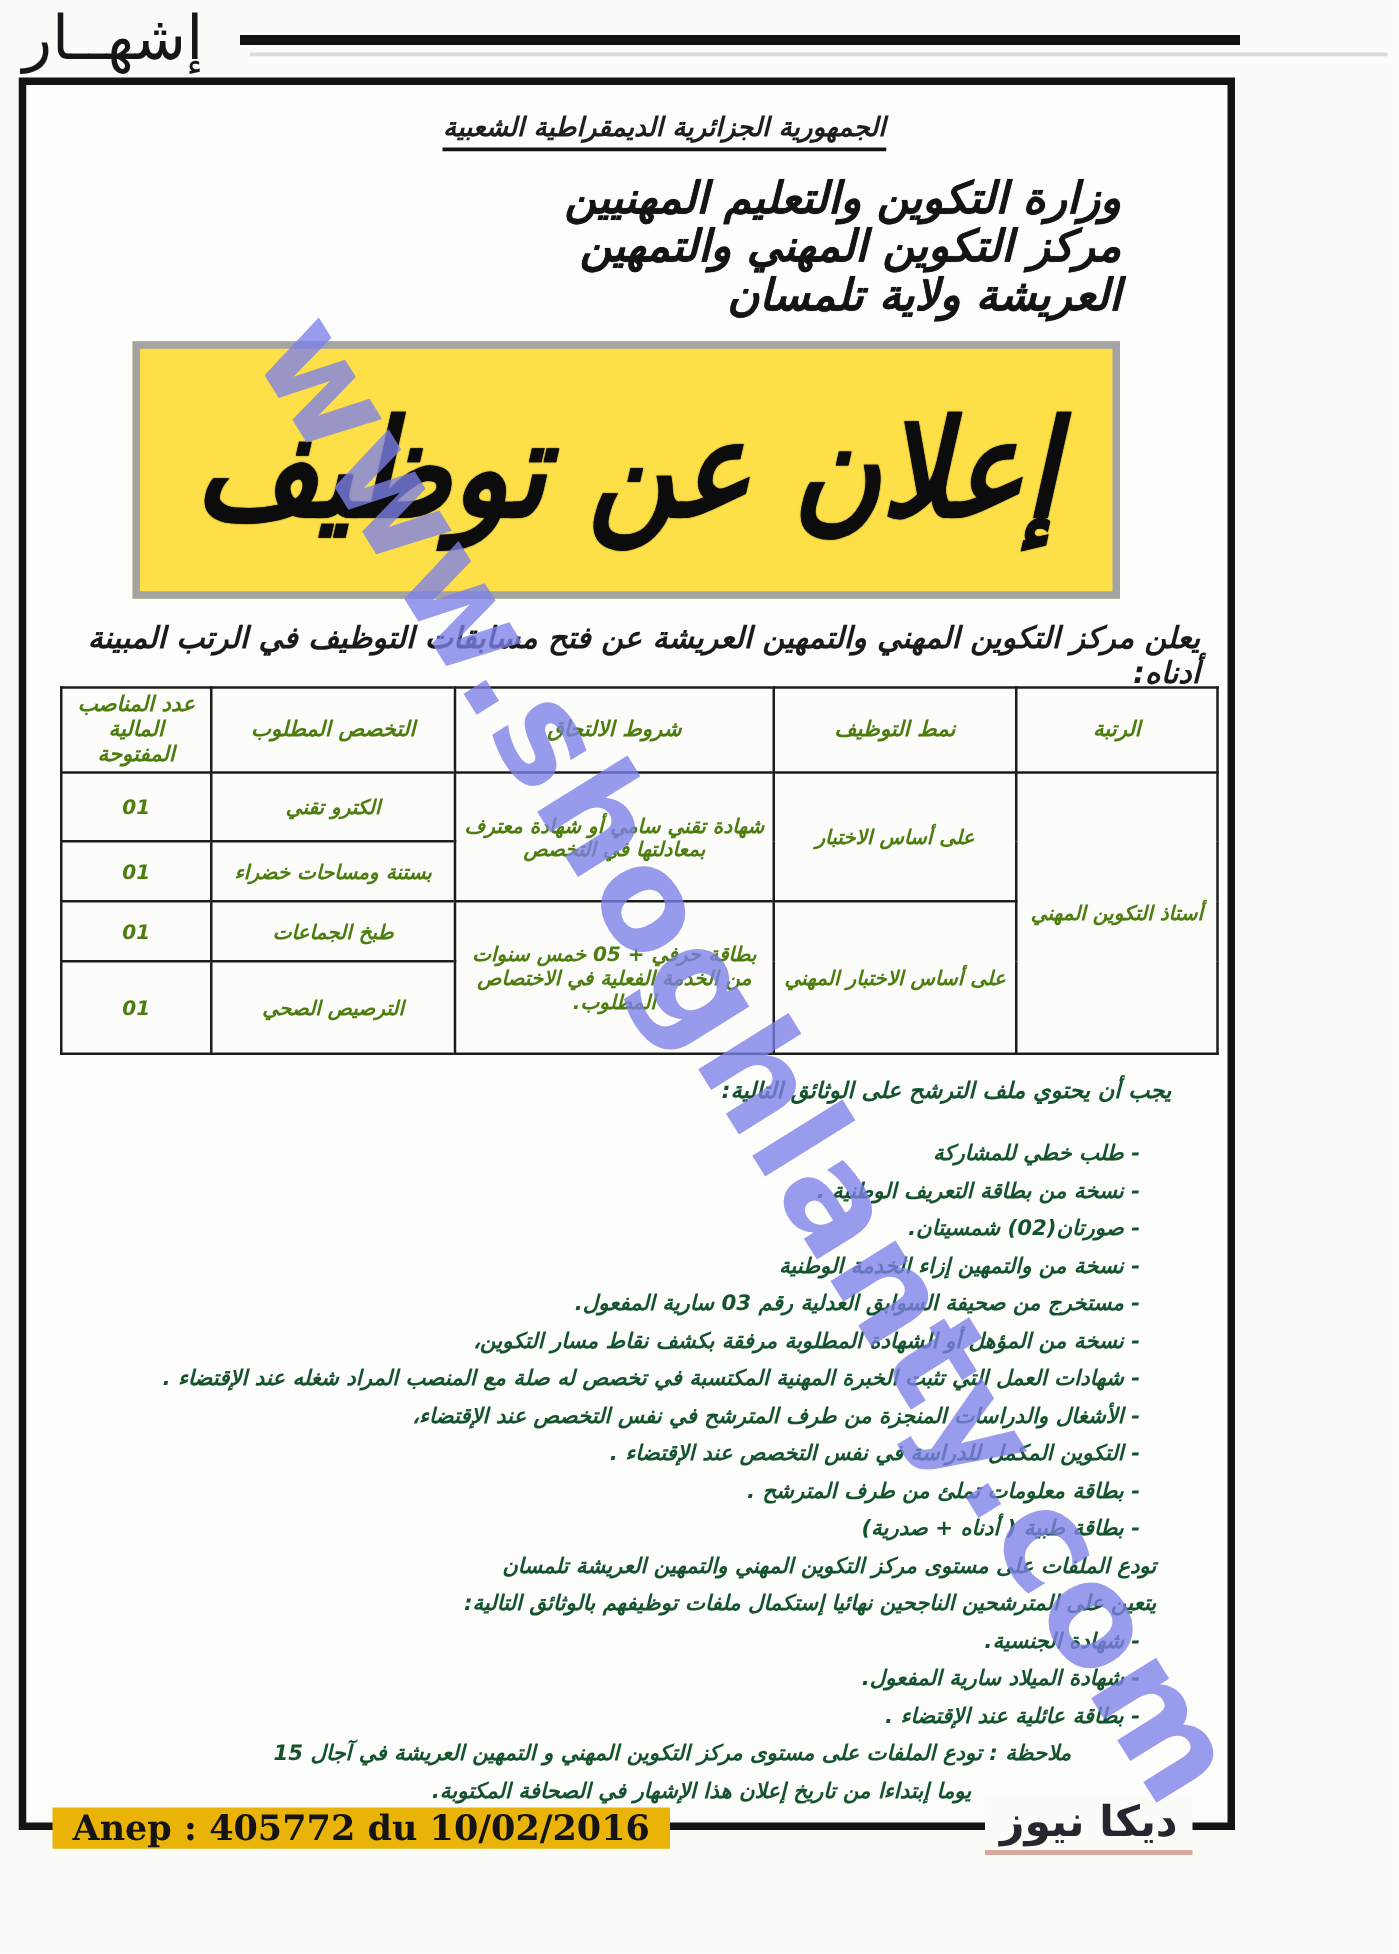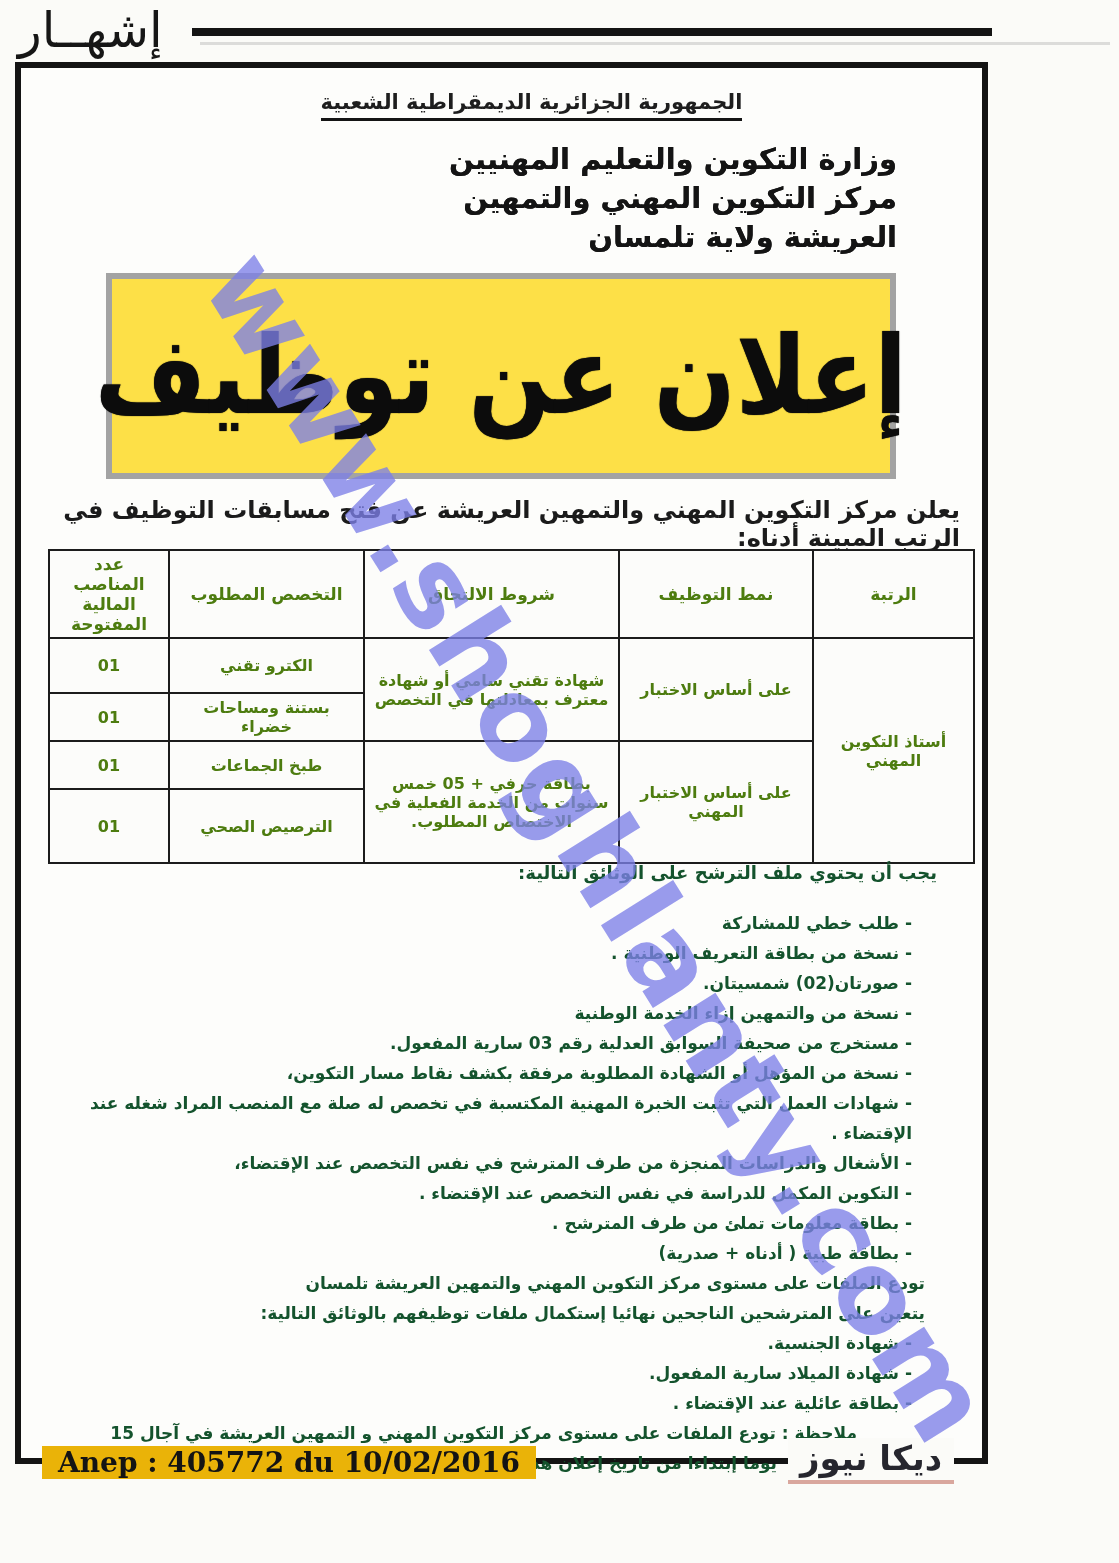--- a/index.html
+++ b/index.html
@@ -27,36 +27,37 @@
   .top-rule-faint{
     position:absolute;top:42px;left:200px;width:910px;height:3px;
     background:#dcdcda;
   }
 
   
   .ad-box{
     position:absolute;left:15px;top:62px;width:973px;height:1402px;
     border:6px solid #141414;background:#fdfdfb;
     box-sizing:border-box;
+    font-style:italic;
   }
 
   .republic{
     position:absolute;top:22px;left:0;right:0;
     text-align:center;direction:rtl;
     transform:translateX(30px); 
     font-size:21px;font-weight:bold;
   }
   .republic .u{
     display:inline-block;border-bottom:3px solid #141414;padding-bottom:4px;
   }
 
   .ministry-block{
     position:absolute;top:72px;right:85px;
     direction:rtl;text-align:right;
-    font-size:29px;font-weight:bold;line-height:39px;
+    font-size:35px;font-weight:bold;line-height:39px;
     color:#141414;
     text-shadow:0 0 .6px #222;
   }
 
   .title-box{
     position:absolute;left:85px;top:205px;width:790px;height:206px;
     border:6px solid #a3a3a3;background:#fde047;
     box-sizing:border-box;
     display:flex;align-items:center;justify-content:center;
   }

